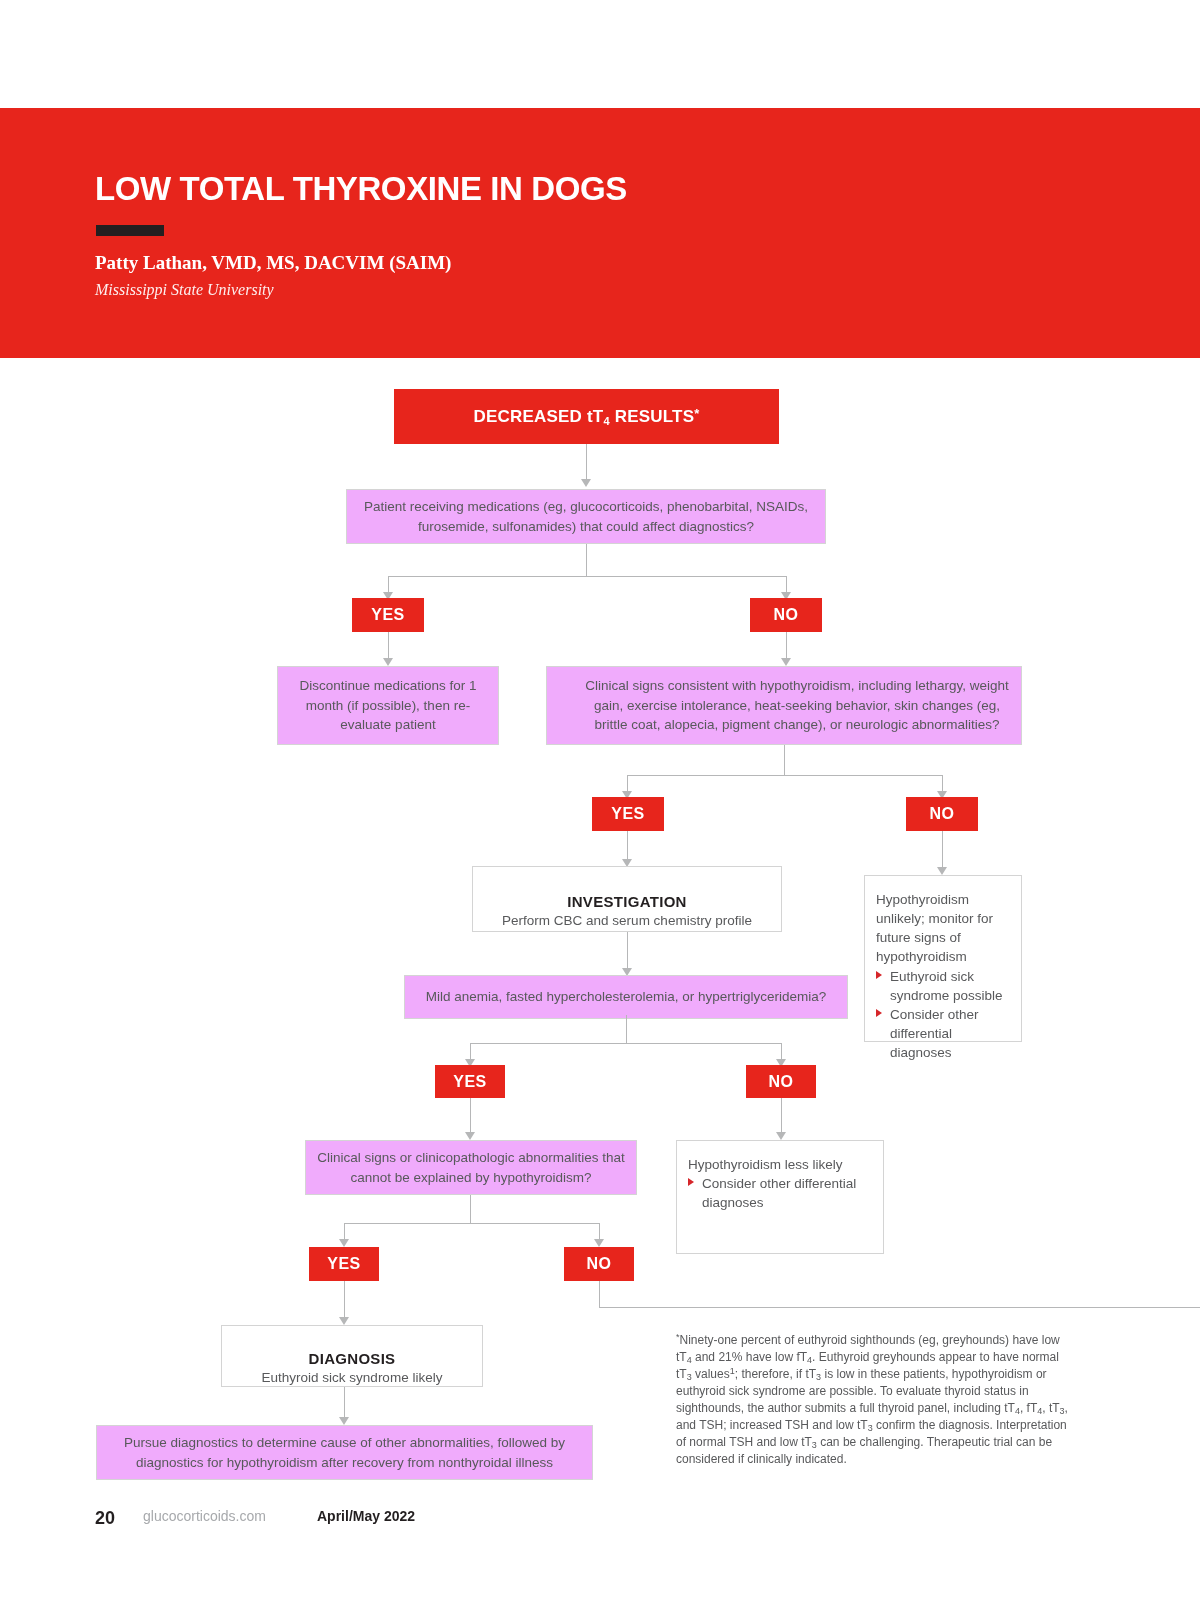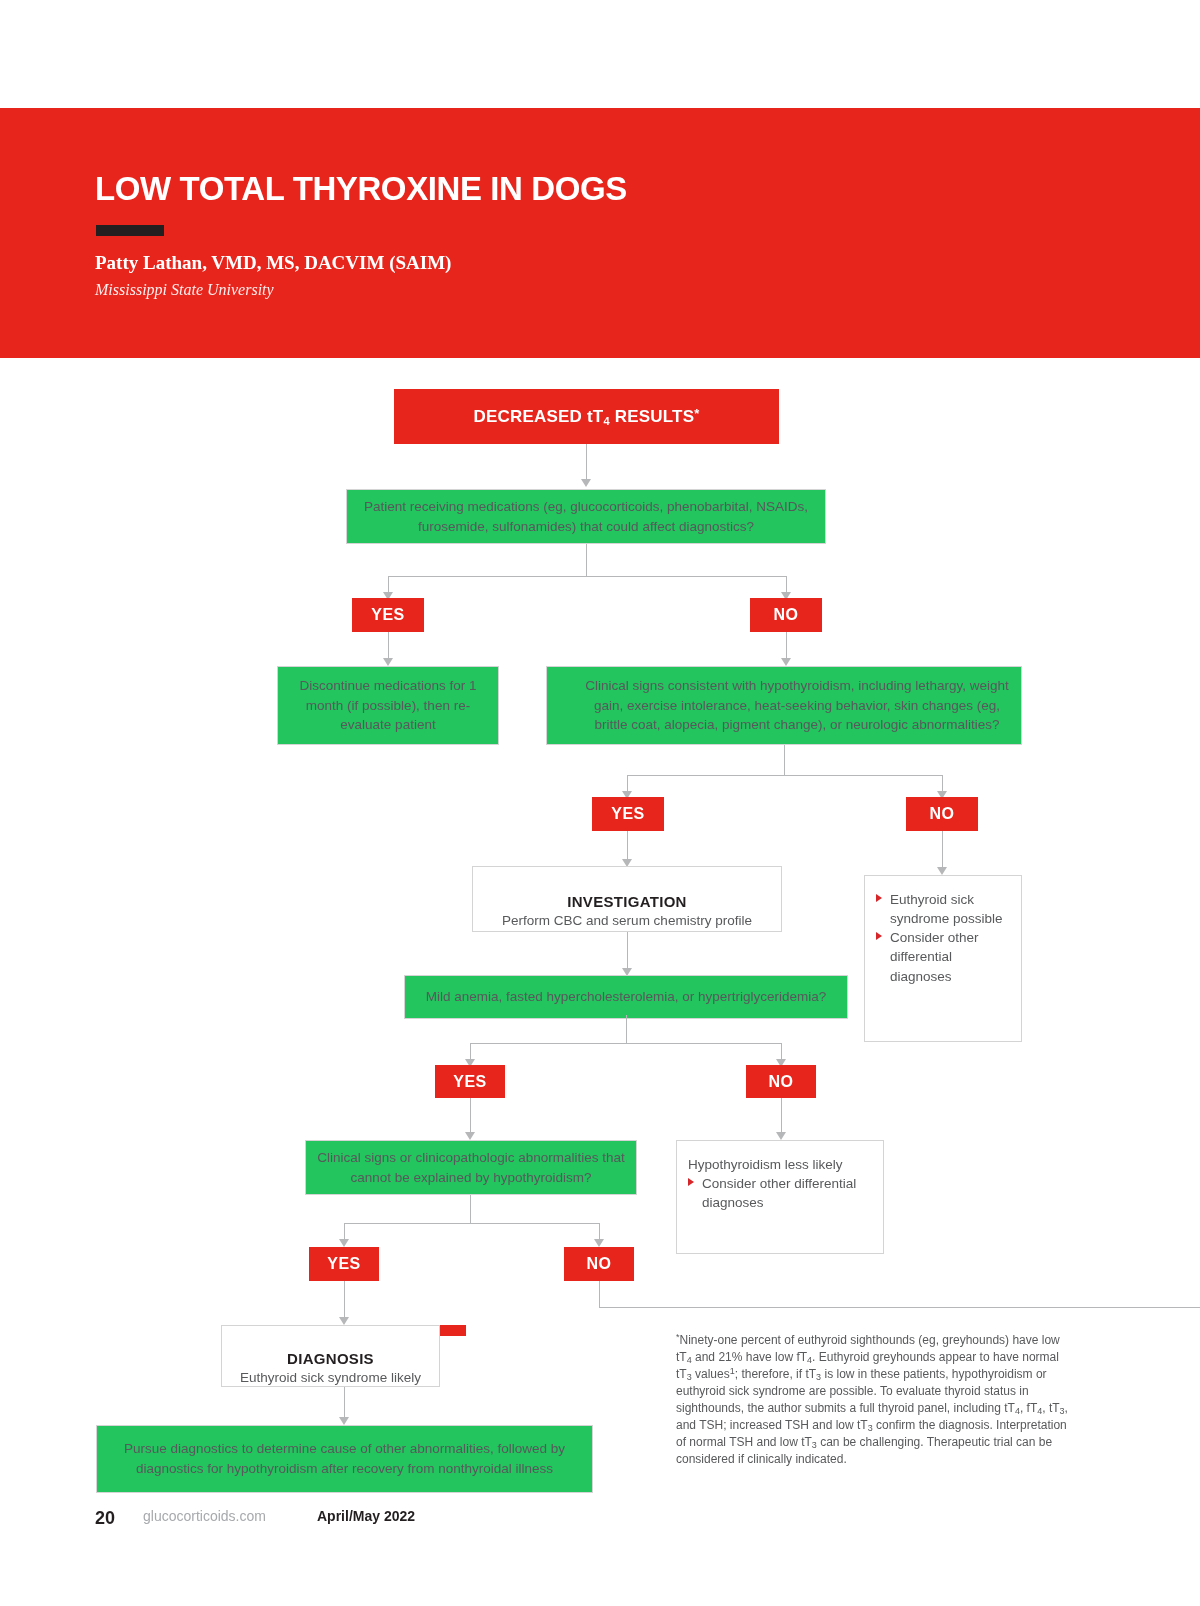--- a/index.html
+++ b/index.html
@@ -44,21 +44,21 @@
   .red-banner {
     background: #e7251c; color: #fff;
     display: flex; align-items: center; justify-content: center;
     font-weight: 700; font-size: 17px; letter-spacing: 0.2px;
   }
   .red-banner sub { font-size: 11px; vertical-align: baseline; position: relative; top: 3px; }
   .red-banner sup { font-size: 13px; vertical-align: baseline; position: relative; top: -4px; }
 
   
   .qbox {
-    border: 1px solid #d4d4d4; background: #22c55e;
+    border: 1px solid #d4d4d4; background: #f0abfc;
     display: flex; align-items: center; justify-content: center;
     text-align: center; font-size: 13.5px; line-height: 1.45;
     color: #58595b; padding: 6px 10px;
   }
   .qcap {
     position: absolute; height: 9px; background: #e0e0e0;
   }
 
   
   .obox {
@@ -184,20 +184,21 @@
   <span>NO</span>
 </div>
 
 <div class="ln v" style="left:627px; top:831px; height:30px;"></div>
 <div class="arrow" style="left:622px; top:859px;"></div>
 <div class="ln v" style="left:942px; top:831px; height:38px;"></div>
 <div class="arrow" style="left:937px; top:867px;"></div>
 
 <div class="qcap" style="left:864px; top:875px; width:158px;"></div>
 <div class="node obox" style="left:864px; top:875px; width:158px; height:167px; padding-top:14px;">
+  <div>Hypothyroidism unlikely; monitor for future signs of hypothyroidism</div>
   <ul>
     <li><span class="tri"></span><span>Euthyroid sick syndrome possible</span></li>
     <li><span class="tri"></span><span>Consider other differential diagnoses</span></li>
   </ul>
 </div>
 
 <div class="hcap black" style="left:472px; top:866px; width:310px;"></div>
 <div class="node hbox" style="left:472px; top:866px; width:310px; height:66px; padding-top:11px;">
   <div class="hb-title">INVESTIGATION</div>
   <div class="hb-sub">Perform CBC and serum chemistry profile</div>
@@ -257,30 +258,30 @@
   <span>NO</span>
 </div>
 
 <div class="ln v" style="left:344px; top:1281px; height:38px;"></div>
 <div class="arrow" style="left:339px; top:1317px;"></div>
 
 <div class="ln v" style="left:599px; top:1281px; height:26px;"></div>
 <div class="ln h" style="left:599px; top:1307px; width:601px;"></div>
 
 <div class="hcap red" style="left:221px; top:1325px; width:245px;"></div>
-<div class="node hbox" style="left:221px; top:1325px; width:219px; height:62px; padding-top:11px;">
+<div class="node hbox" style="left:221px; top:1325px; width:262px; height:62px; padding-top:11px;">
   <div class="hb-title">DIAGNOSIS</div>
   <div class="hb-sub">Euthyroid sick syndrome likely</div>
 </div>
 
 <div class="ln v" style="left:344px; top:1387px; height:32px;"></div>
 <div class="arrow" style="left:339px; top:1417px;"></div>
 
 <div class="qcap" style="left:96px; top:1425px; width:497px;"></div>
-<div class="node qbox" style="left:96px; top:1425px; width:497px; height:68px;">
+<div class="node qbox" style="left:96px; top:1425px; width:497px; height:55px;">
   <span>Pursue diagnostics to determine cause of other abnormalities, followed by diagnostics for hypothyroidism after recovery from nonthyroidal illness</span>
 </div>
 
 <div class="footnote">
   <sup>*</sup><span>Ninety-one percent of euthyroid sighthounds (eg, greyhounds) have low tT</span><sub>4</sub><span> and 21% have low fT</span><sub>4</sub><span>. Euthyroid greyhounds appear to have normal tT</span><sub>3</sub><span> values</span><sup>1</sup><span>; therefore, if tT</span><sub>3</sub><span> is low in these patients, hypothyroidism or euthyroid sick syndrome are possible. To evaluate thyroid status in sighthounds, the author submits a full thyroid panel, including tT</span><sub>4</sub><span>, fT</span><sub>4</sub><span>, tT</span><sub>3</sub><span>, and TSH; increased TSH and low tT</span><sub>3</sub><span> confirm the diagnosis. Interpretation of normal TSH and low tT</span><sub>3</sub><span> can be challenging. Therapeutic trial can be considered if clinically indicated.</span>
 </div>
 
 <div class="footer">
   <span class="pg">20</span>
   <span class="site">glucocorticoids.com</span>

